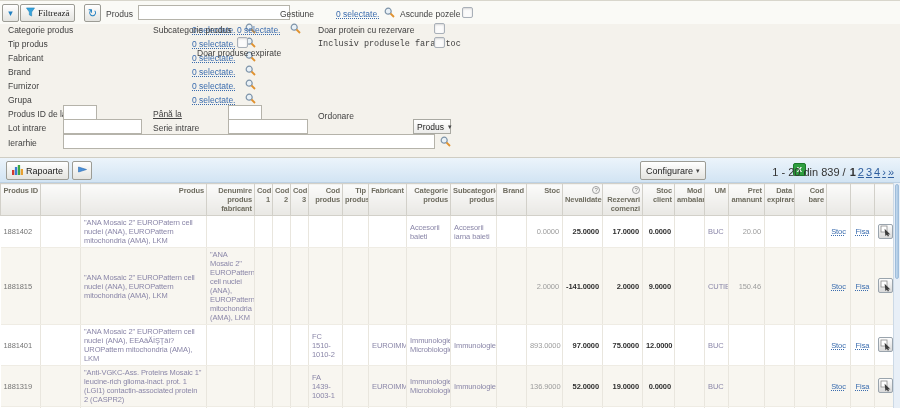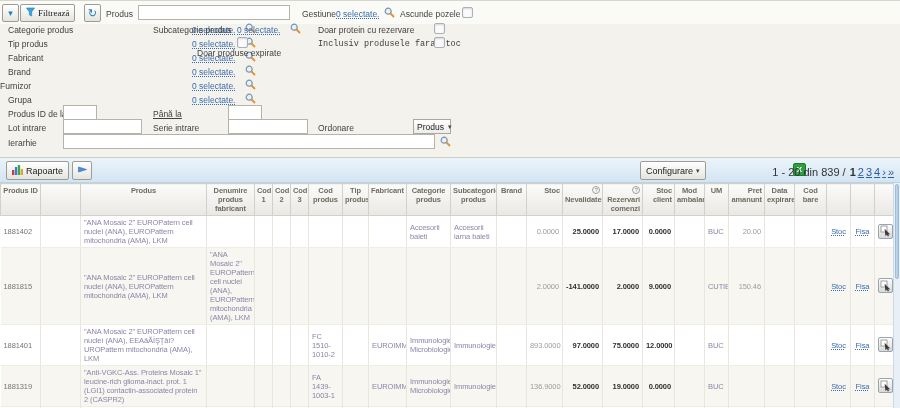--- a/index.html
+++ b/index.html
@@ -37,21 +37,21 @@
     font-weight:bold; cursor:pointer; }
   .pager { position:absolute; right:5px; top:8px; font-size:11px; color:#333; }
   .pager a { color:#2d5d9e; text-decoration:underline; margin:0 1px; cursor:pointer; }
   .pager .cur { font-weight:bold; margin:0 1px; }
 
   
   .table-wrap { position:relative; width:900px; height:226px; overflow:hidden; background:#fff; }
   table.grid { border-collapse:collapse; table-layout:fixed; width:894px;
     font-size:7.5px; line-height:9px; letter-spacing:-0.1px; }
   .grid th { background:linear-gradient(#fbfbfa,#e9e8e4); border:1px solid #d2d0c9;
-    color:#6f6d60; font-weight:bold; text-align:center; vertical-align:top;
+    color:#6f6d60; font-weight:bold; text-align:right; vertical-align:top;
     padding:2px 2px; overflow:hidden; }
   .grid th.ar { text-align:right; }
   .grid td { border-right:1px solid #e9e6de; border-bottom:1px solid #efece4;
     padding:2px 3px; vertical-align:middle; color:#8a86a8; overflow:hidden; background:#fff; }
   .grid tr.alt td { background:#f8f6f0; }
   .grid td.ar { text-align:right; }
   .grid td.idc { color:#757575; }
   .grid td.num { color:#9c9c9c; }
   .grid td.b { font-weight:bold; color:#2f2f2f; }
   .grid td.ac { text-align:center; }
@@ -81,21 +81,21 @@
       <span class="mag"><svg width="9" height="10" viewBox="0 0 10 11">
             <path d="M0.5 1 h9 L6.3 5.5 V10 L3.7 8.7 V5.5 Z" fill="#35a3dc" stroke="#1f7fb5" stroke-width="0.6"></path>
           </svg></span>
       <span>Filtrează</span>
     </span>
     <span class="btn icon-btn abs" style="left:84px;top:3px;">
         <span class="blue-glyph">↻</span>
       </span>
     <span class="abs flabel" style="left:106px;top:8px;">Produs</span>
     <input class="inp" style="left: 138px; top: 4px; width: 152px;" value="">
-    <span class="abs flabel" style="left:302px;top:8px;">Gestiune</span>
+    <span class="abs flabel" style="left:280px;top:8px;">Gestiune</span>
     <span class="abs lnk" style="left:336px;top:8px;">0 selectate.</span>
     <span class="abs mag" style="left:384px;top:6px;"><svg width="11" height="11" viewBox="0 0 11 11">
           <circle cx="4.2" cy="4.2" r="3" fill="#e9f1f7" stroke="#7d93a8" stroke-width="1.2"></circle>
           <line x1="6.5" y1="6.5" x2="10" y2="10" stroke="#e0922f" stroke-width="1.8"></line>
         </svg></span>
     <span class="abs flabel" style="left:400px;top:8px;">Ascunde pozele</span>
     <span class="cb abs" style="left:462px;top:6px;"></span>
 
     <span class="abs flabel" style="left:8px;top:24px;">Categorie produs</span>
     <span class="abs lnk" style="left:192px;top:24px;">0 selectate.</span>
@@ -118,21 +118,21 @@
           <line x1="6.5" y1="6.5" x2="10" y2="10" stroke="#e0922f" stroke-width="1.8"></line>
         </svg></span>
 
     <span class="abs flabel" style="left:8px;top:66px;">Brand</span>
     <span class="abs lnk" style="left:192px;top:66px;">0 selectate.</span>
     <span class="abs mag" style="left:245px;top:64px;"><svg width="11" height="11" viewBox="0 0 11 11">
           <circle cx="4.2" cy="4.2" r="3" fill="#e9f1f7" stroke="#7d93a8" stroke-width="1.2"></circle>
           <line x1="6.5" y1="6.5" x2="10" y2="10" stroke="#e0922f" stroke-width="1.8"></line>
         </svg></span>
 
-    <span class="abs flabel" style="left:0;top:80px;">Furnizor</span>
+    <span class="abs flabel" style="left:8px;top:80px;">Furnizor</span>
     <span class="abs lnk" style="left:192px;top:80px;">0 selectate.</span>
     <span class="abs mag" style="left:245px;top:78px;"><svg width="11" height="11" viewBox="0 0 11 11">
           <circle cx="4.2" cy="4.2" r="3" fill="#e9f1f7" stroke="#7d93a8" stroke-width="1.2"></circle>
           <line x1="6.5" y1="6.5" x2="10" y2="10" stroke="#e0922f" stroke-width="1.8"></line>
         </svg></span>
 
     <span class="abs flabel" style="left:8px;top:94px;">Grupa</span>
     <span class="abs lnk" style="left:192px;top:94px;">0 selectate.</span>
     <span class="abs mag" style="left:245px;top:92px;"><svg width="11" height="11" viewBox="0 0 11 11">
           <circle cx="4.2" cy="4.2" r="3" fill="#e9f1f7" stroke="#7d93a8" stroke-width="1.2"></circle>
@@ -157,21 +157,21 @@
 
     <span class="abs flabel" style="left:8px;top:108px;">Produs ID de la</span>
     <input class="inp" style="left: 63px; top: 104px; width: 34px;" value="">
     <span class="abs flabel" style="left:153px;top:108px;text-decoration:underline;">Până la</span>
     <input class="inp" style="left: 228px; top: 104px; width: 34px;" value="">
 
     <span class="abs flabel" style="left:8px;top:122px;">Lot intrare</span>
     <input class="inp" style="left: 63px; top: 118px; width: 79px;" value="">
     <span class="abs flabel" style="left:153px;top:122px;">Serie intrare</span>
     <input class="inp" style="left: 228px; top: 118px; width: 80px;" value="">
-    <span class="abs flabel" style="left:318px;top:122px;">Ordonare</span>
+    <span class="abs flabel" style="left:318px;top:110px;">Ordonare</span>
     <span class="sel" style="left:413px;top:118px;width:38px;">
       <span>Produs</span>
       <span class="caret">▾</span>
     </span>
 
     <span class="abs flabel" style="left:8px;top:137px;">Ierarhie</span>
     <input class="inp" style="left: 63px; top: 133px; width: 372px;" value="">
     <span class="abs mag" style="left:440px;top:135px;"><svg width="11" height="11" viewBox="0 0 11 11">
           <circle cx="4.2" cy="4.2" r="3" fill="#e9f1f7" stroke="#7d93a8" stroke-width="1.2"></circle>
           <line x1="6.5" y1="6.5" x2="10" y2="10" stroke="#e0922f" stroke-width="1.8"></line>

